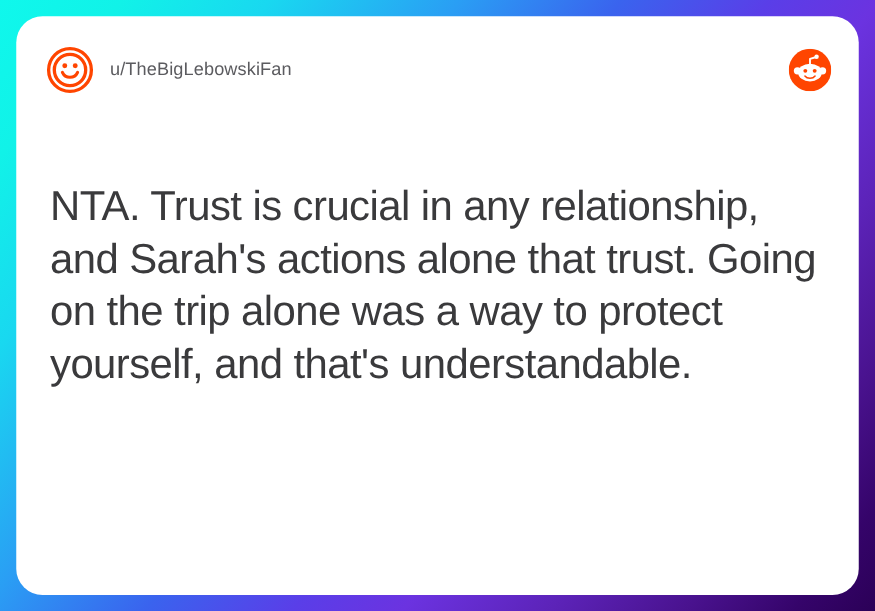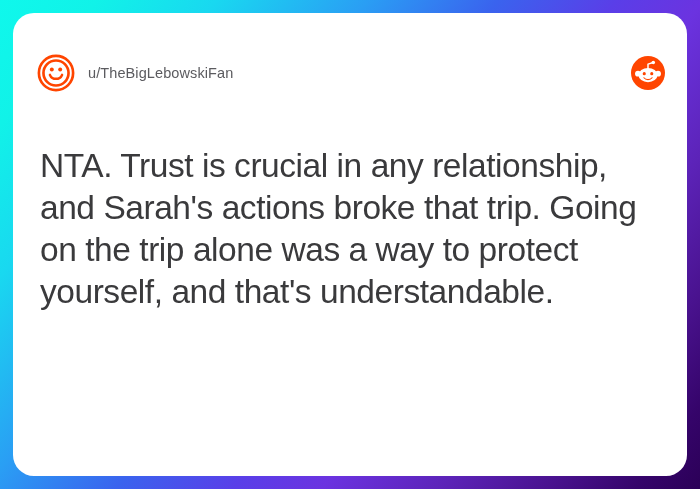--- a/index.html
+++ b/index.html
@@ -46,21 +46,21 @@
     box-sizing: border-box;
     background: #ffffff;
     border-radius: 21px;
     overflow: hidden;
   }
 
   
   .card-header {
     position: absolute;
     left: 0;
-    top: 17px;
+    top: 0;
     right: 0;
     height: 86px;
     display: flex;
     align-items: center;
     padding: 0 22px 0 24px;
     box-sizing: border-box;
   }
 
   .avatar {
     width: 38px;
@@ -145,17 +145,17 @@
 
         <circle cx="39" cy="52" r="4.6" fill="#FF4500"></circle>
         <circle cx="61" cy="52" r="4.6" fill="#FF4500"></circle>
 
         <path d="M38 64 A14 11 0 0 0 62 64" fill="none" stroke="#FF4500" stroke-width="3.4" stroke-linecap="round"></path>
       </svg>
 
     </div>
 
     <div class="card-body">
-      <p class="comment-text">NTA. Trust is crucial in any relationship, and Sarah's actions broke that trip. Going on the trip alone was a way to protect yourself, and that's understandable.</p>
+      <p class="comment-text">NTA. Trust is crucial in any relationship, and Sarah's actions alone that trust. Going on the trip alone was a way to protect yourself, and that's understandable.</p>
     </div>
 
   </div>
 </div>
 
 </body></html>

